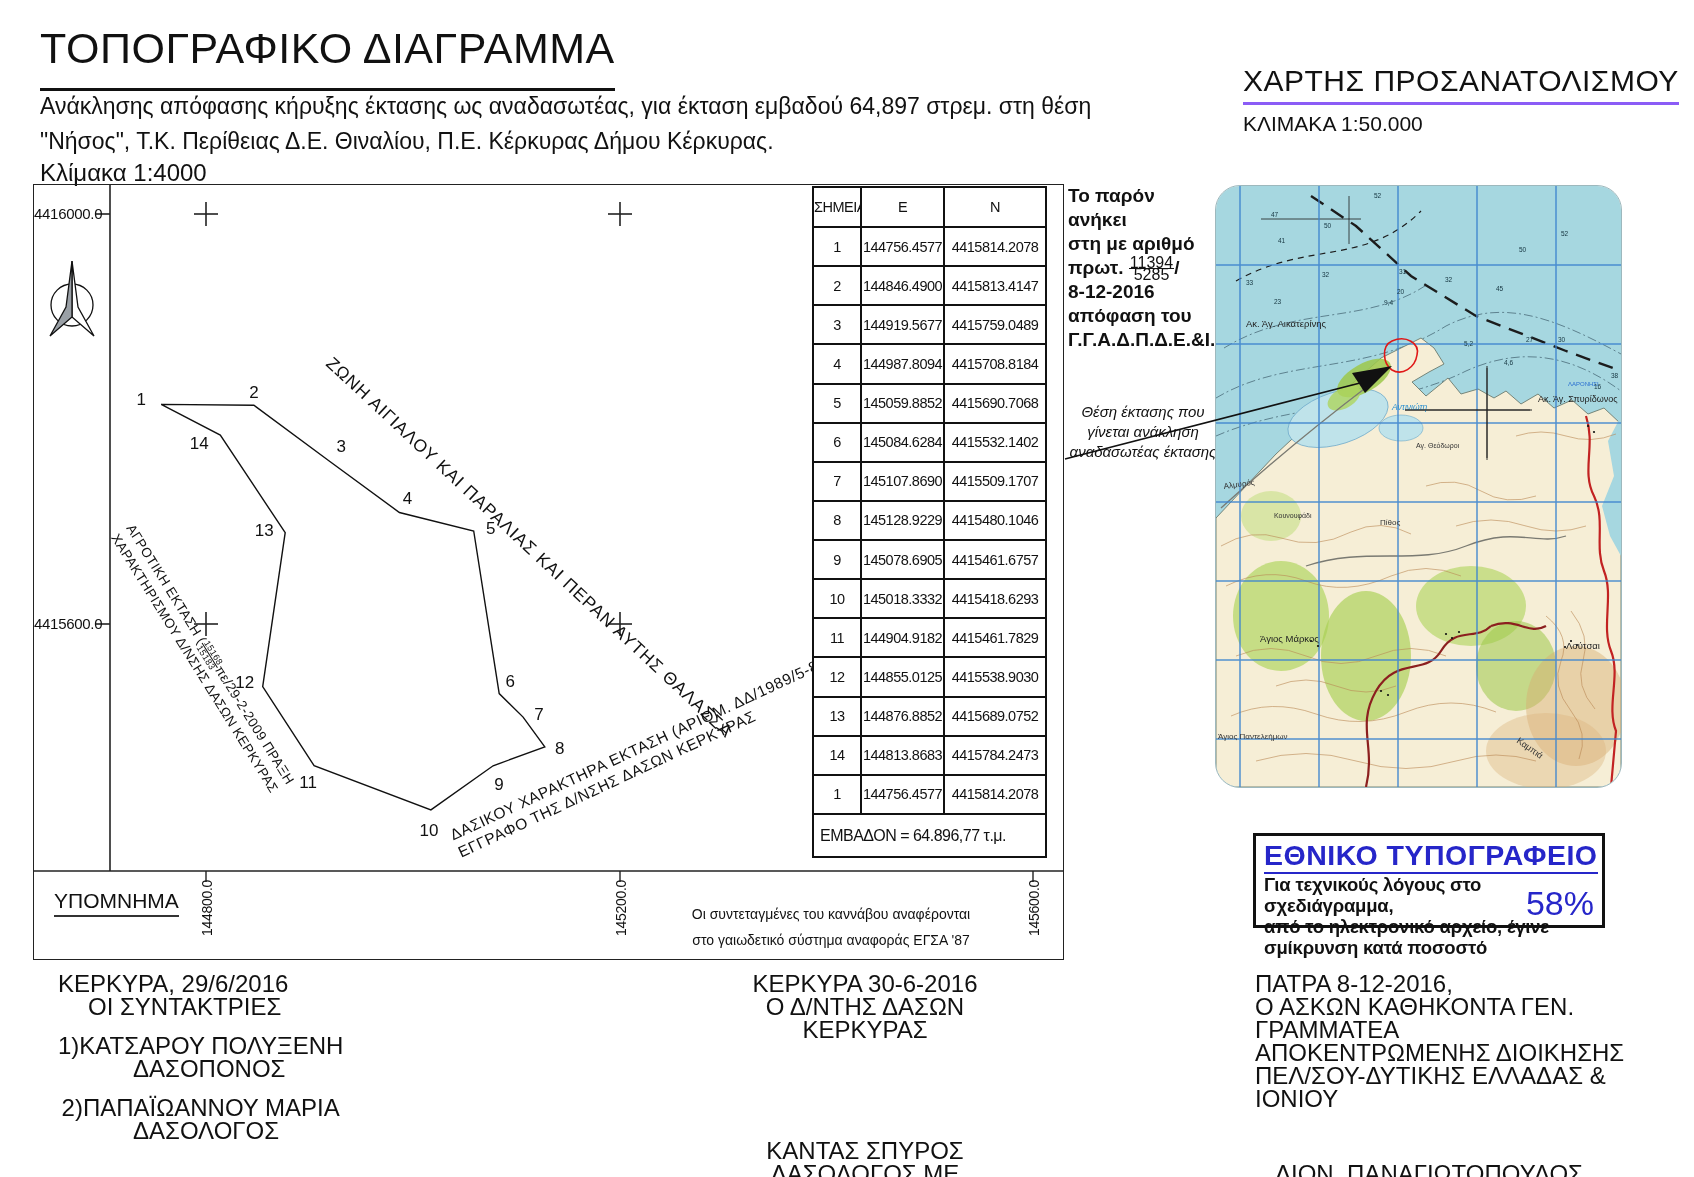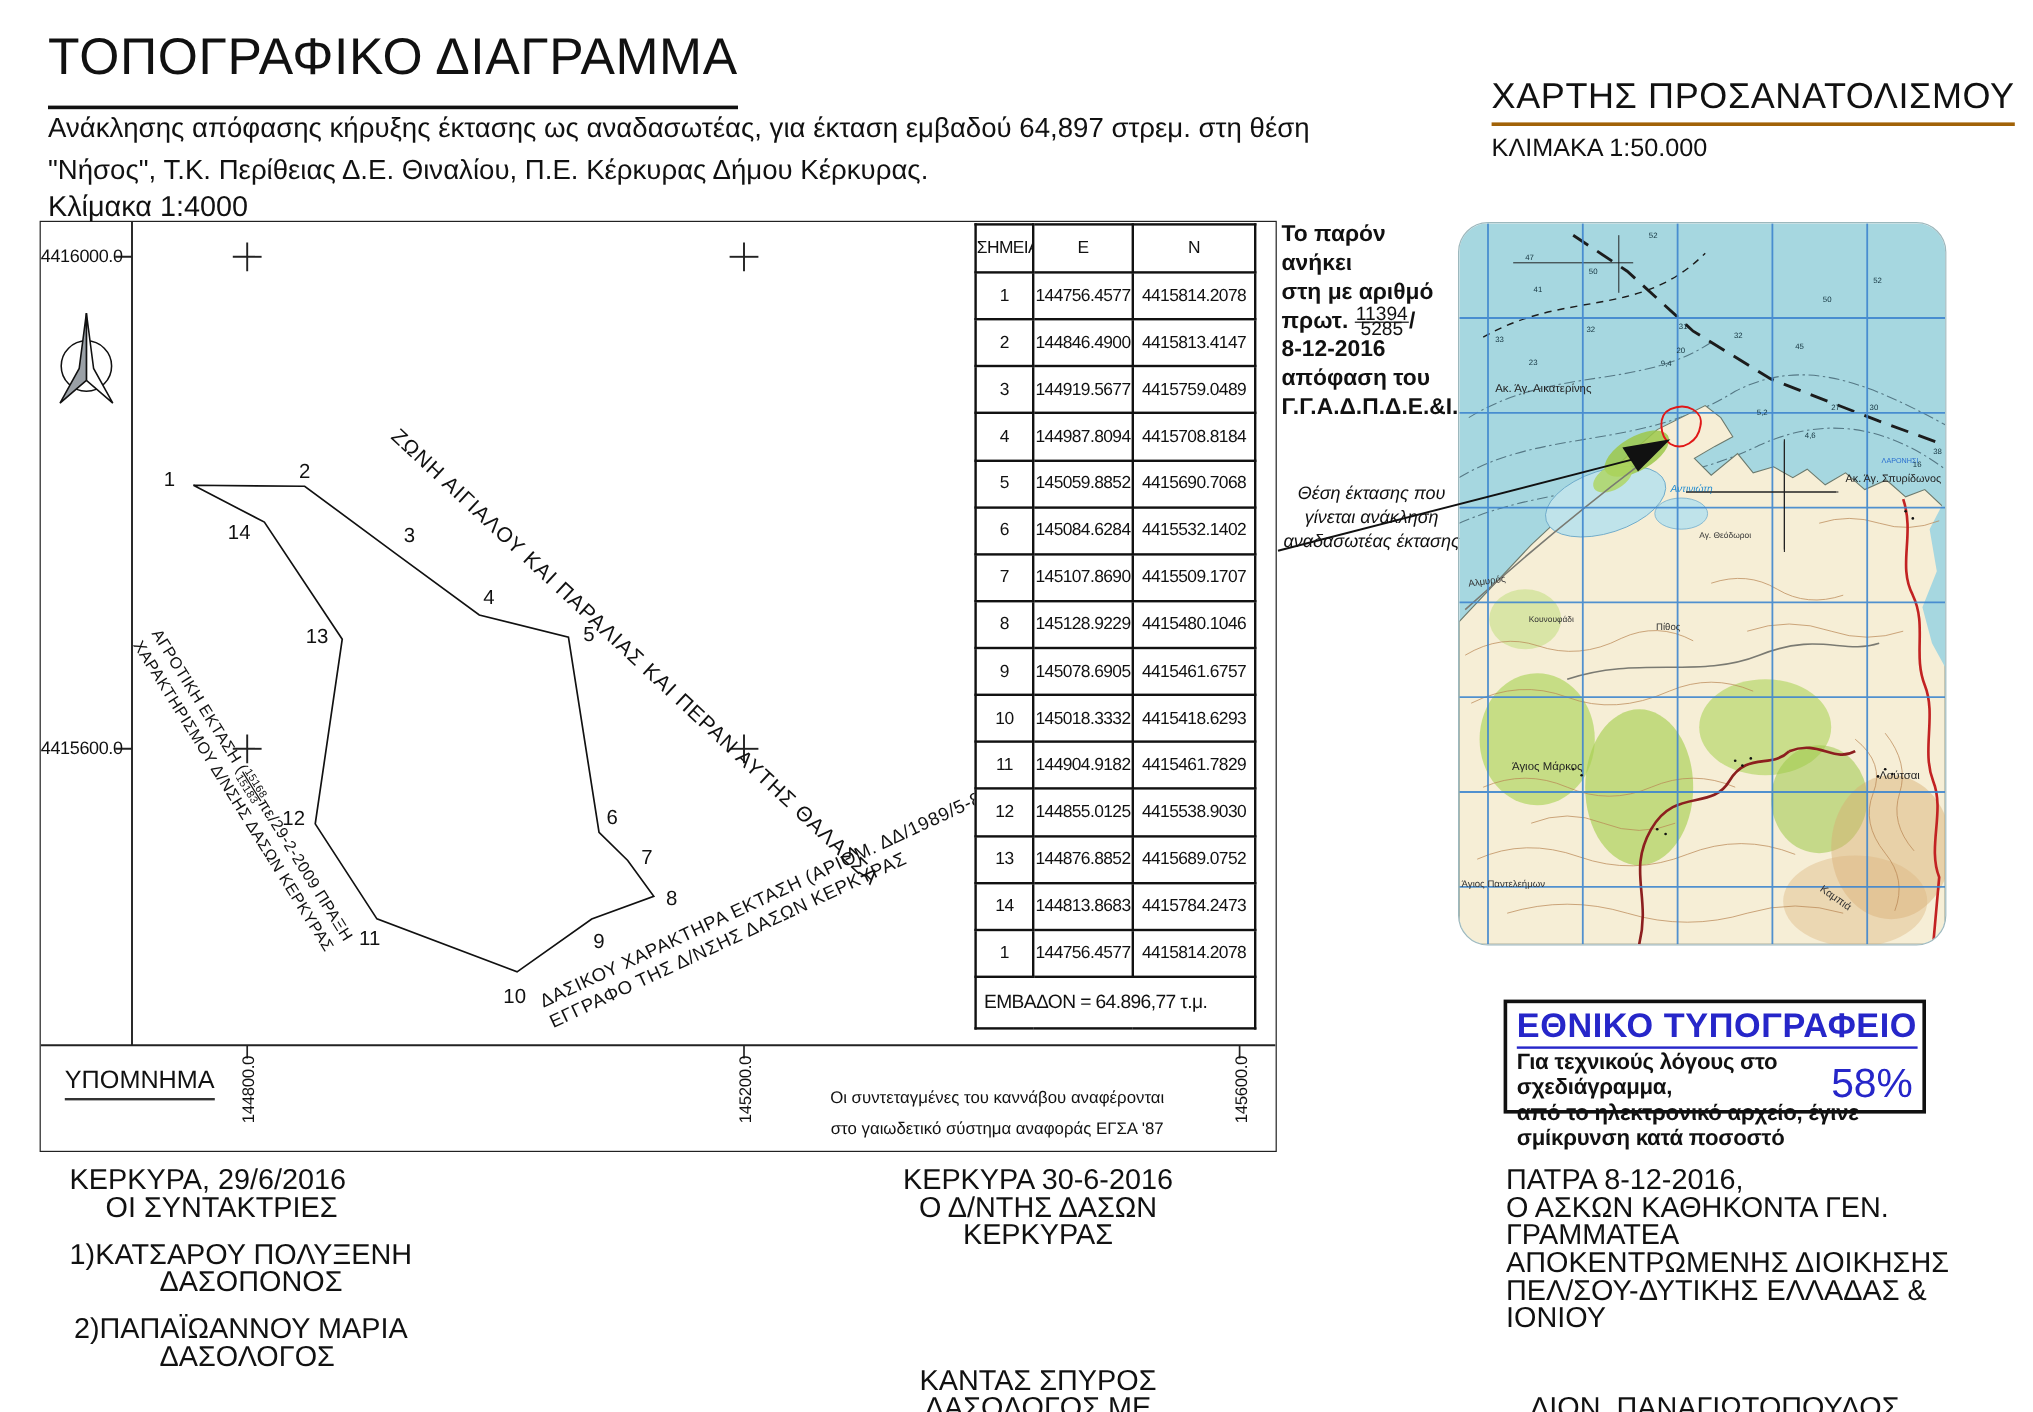--- a/index.html
+++ b/index.html
@@ -4,21 +4,21 @@
 <style>
   html,body{margin:0;padding:0;background:#fff;}
   body{width:1694px;height:1177px;position:relative;font-family:"Liberation Sans",sans-serif;color:#111;overflow:hidden;}
   .abs{position:absolute;}
   
   .title{left:40px;top:24px;font-size:43px;letter-spacing:.5px;border-bottom:3px solid #111;padding-bottom:15px;display:inline-block;}
   .sub1{left:40px;top:93px;font-size:23px;}
   .sub2{left:40px;top:128px;font-size:23px;}
   .mscale{left:40px;top:159px;font-size:24px;}
   
-  .ititle{left:1243px;top:64px;font-size:30px;letter-spacing:.5px;border-bottom:3px solid #a16207;padding-bottom:4px;white-space:nowrap;}
+  .ititle{left:1243px;top:64px;font-size:30px;letter-spacing:.5px;border-bottom:3px solid #8b5cf6;padding-bottom:4px;white-space:nowrap;}
   .iscale{left:1243px;top:112px;font-size:21px;}
   
   #sheet{left:33px;top:184px;width:1029px;height:774px;border:1.6px solid #222;}
   #sheet svg{position:absolute;left:0;top:0;}
   .ylab{width:64px;text-align:right;font-size:15px;letter-spacing:-.3px;}
   .xlab{font-size:14px;letter-spacing:-.3px;transform:rotate(-90deg);transform-origin:0 0;white-space:nowrap;}
   .band{white-space:nowrap;transform-origin:0 0;color:#111;}
   .zone{left:302px;top:168px;font-size:17.5px;letter-spacing:1px;transform:rotate(43deg);}
   .agro{left:103px;top:336px;font-size:13.5px;letter-spacing:.4px;transform:rotate(58deg);line-height:17px;}
   .dasi{left:413px;top:642px;font-size:15.5px;letter-spacing:.6px;transform:rotate(-25deg);line-height:19px;}

